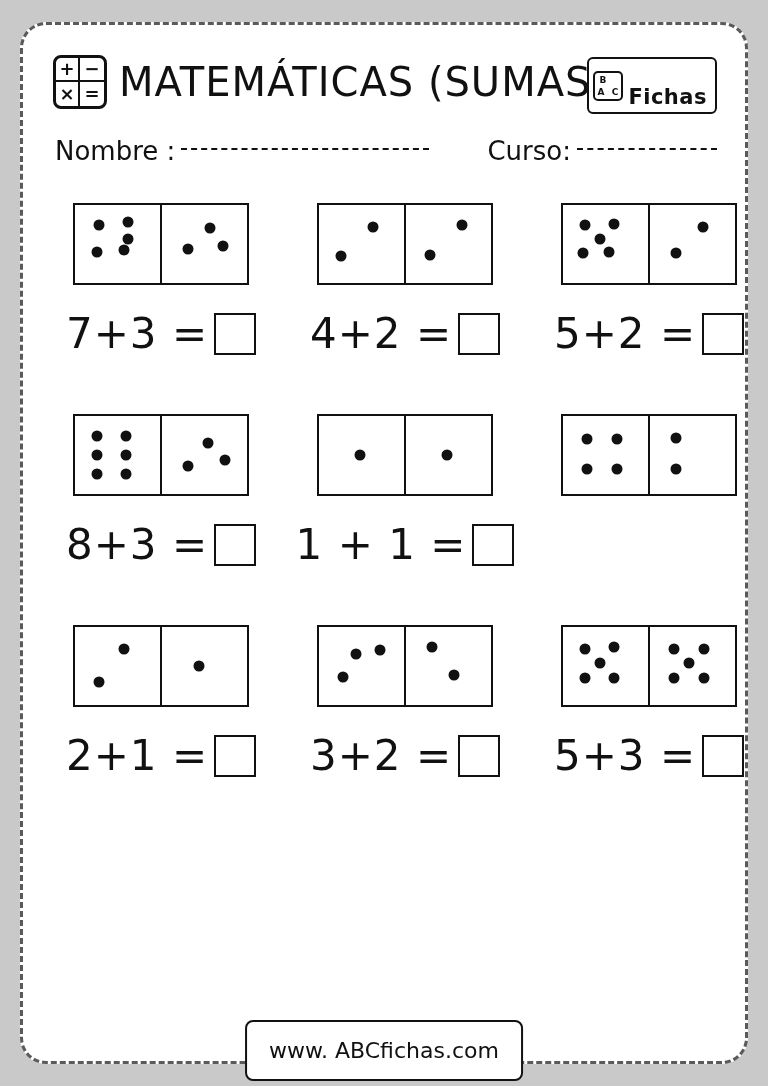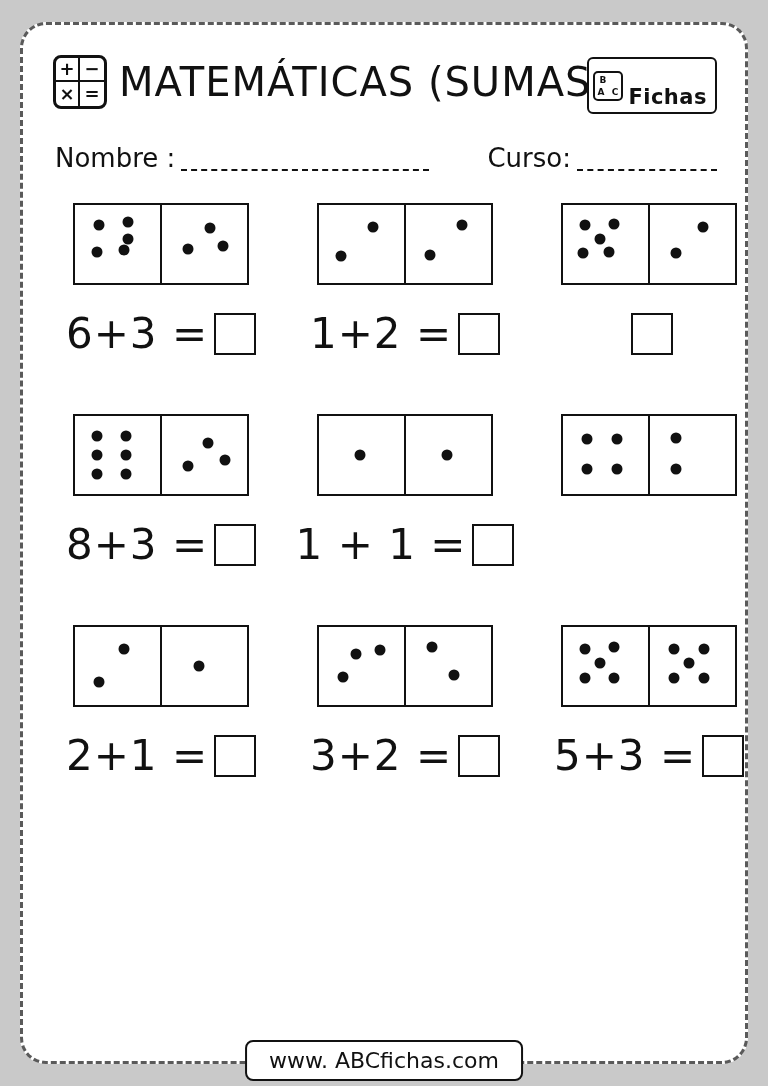--- a/index.html
+++ b/index.html
@@ -112,21 +112,21 @@
     margin-top: 23px;
   }
   
   .namerow {
     position: absolute;
     left: 32px;
     right: 28px;
     top: 104px;
     height: 44px;
     display: flex;
-    align-items: flex-end;
+    align-items: center;
     font-size: 26px;
     color: #111;
   }
   .namerow .lbl { white-space: nowrap; }
   .namerow .line-long {
     display: inline-block;
     width: 248px;
     border-bottom: 2px dashed #111;
     margin: 0 6px 0 6px;
     height: 0;
@@ -209,21 +209,21 @@
   }
   
   .footer {
     position: absolute;
     left: 50%;
     transform: translateX(-50%);
     bottom: -20px;
     border: 2px solid #111;
     border-radius: 8px;
     background: #fff;
-    padding: 6px 22px;
+    padding: 16px 22px;
     font-size: 22px;
     color: #111;
     white-space: nowrap;
   }
 </style>
 </head>
 <body>
 
 <div class="page">
   <div class="sheet">
@@ -299,32 +299,33 @@
               <i class="pip" style="left:30%;top:62%"></i>
                 <i class="pip" style="left:62%;top:28%"></i>
             </div>
           </div>
         </div>
       </div>
 
       <div class="row-eq">
         <div class="cell">
           <div class="eq">
-            <span class="expr">6+3 =</span>
-            <span class="answer-box"></span>
-          </div>
-        </div>
-        <div class="cell">
-          <div class="eq">
-            <span class="expr">1+2 =</span>
-            <span class="answer-box"></span>
-          </div>
-        </div>
-        <div class="cell">
-          <div class="eq">
+            <span class="expr">7+3 =</span>
+            <span class="answer-box"></span>
+          </div>
+        </div>
+        <div class="cell">
+          <div class="eq">
+            <span class="expr">4+2 =</span>
+            <span class="answer-box"></span>
+          </div>
+        </div>
+        <div class="cell">
+          <div class="eq">
+            <span class="expr">5+2 =</span>
             <span class="answer-box"></span>
           </div>
         </div>
       </div>
 
       <div class="row-dom">
         <div class="cell">
           <div class="domino">
             <div class="half">
               <i class="pip" style="left:26%;top:26%"></i>

